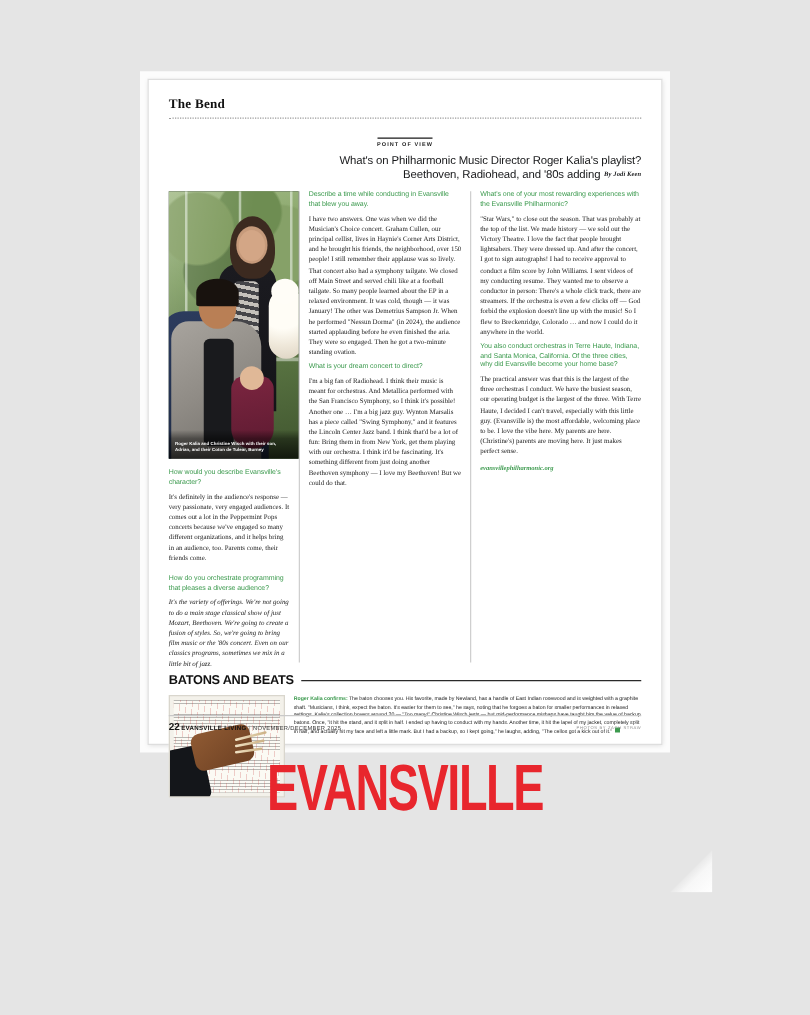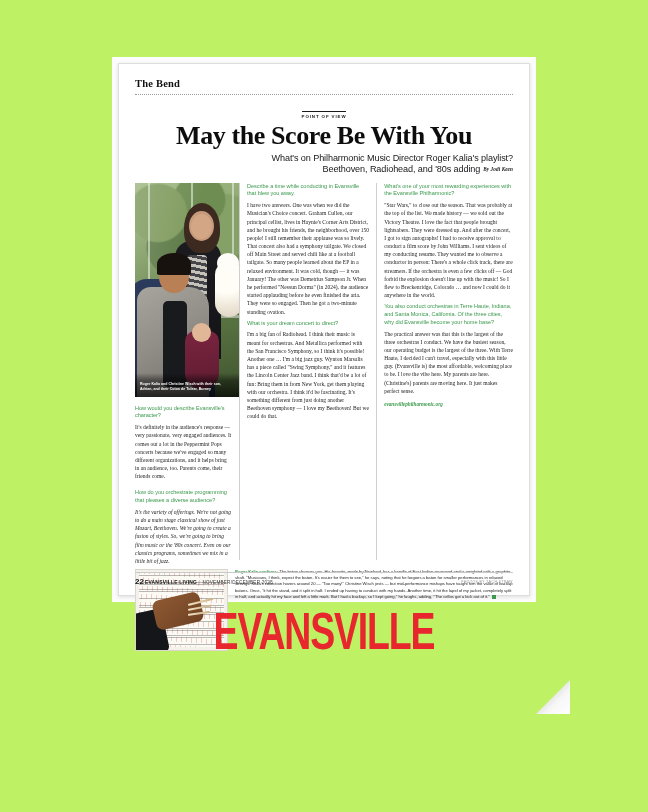--- a/index.html
+++ b/index.html
@@ -2,21 +2,21 @@
 <html><head>
 <meta charset="utf-8">
 <style>
   html,body{margin:0;padding:0;}
   body{
     width:648px;height:812px;overflow:hidden;
     background:#ffffff;
     font-family:"Liberation Sans", sans-serif;
     -webkit-font-smoothing:antialiased;
   }
-  .stage{position:relative;width:648px;height:812px;background:#bef264;}
+  .stage{position:relative;width:648px;height:812px;background:#e5e5e5;}
 
   
   .sheet{
     position:absolute;left:118px;top:63px;width:412px;height:533px;
     background:#ffffff;
     border:1px solid #dedede;
     box-shadow:0 1px 4px rgba(0,0,0,.13), 0 0 0 6px #fcfcfc;
     box-sizing:border-box;
     padding:14px 16px 0 16px;
   }
@@ -265,21 +265,20 @@
 
   <div class="sheet">
    <div class="page-inner">
 
     <div class="masthead">The Bend</div>
     <div class="rule-dot"></div>
 
     <div class="kicker-wrap">
       <span class="kicker">POINT OF VIEW</span>
     </div>
-    <h1 class="headline">May the Score Be With You</h1>
     <div class="deck">
       <div>What's on Philharmonic Music Director Roger Kalia's playlist?</div>
       <div>
         <span>Beethoven, Radiohead, and '80s adding</span><span class="byline">By Jodi Keen</span>
       </div>
     </div>
 
     <div class="cols">
 
       <div class="col col1">
@@ -323,20 +322,24 @@
       <div class="col col3">
         <div class="q">What's one of your most rewarding experiences with the Evansville Philharmonic?</div>
         <div class="p">"Star Wars," to close out the season. That was probably at the top of the list. We made history — we sold out the Victory Theatre. I love the fact that people brought lightsabers. They were dressed up. And after the concert, I got to sign autographs! I had to receive approval to conduct a film score by John Williams. I sent videos of my conducting resume. They wanted me to observe a conductor in person: There's a whole click track, there are streamers. If the orchestra is even a few clicks off — God forbid the explosion doesn't line up with the music! So I flew to Breckenridge, Colorado … and now I could do it anywhere in the world.</div>
         <div class="q">You also conduct orchestras in Terre Haute, Indiana, and Santa Monica, California. Of the three cities, why did Evansville become your home base?</div>
         <div class="p">The practical answer was that this is the largest of the three orchestras I conduct. We have the busiest season, our operating budget is the largest of the three. With Terre Haute, I decided I can't travel, especially with this little guy. (Evansville is) the most affordable, welcoming place to be. I love the vibe here. My parents are here. (Christine's) parents are moving here. It just makes perfect sense.</div>
         <div class="url">evansvillephilharmonic.org</div>
       </div>
     </div>
 
     <div class="bb">
+      <div class="bb-head">
+        <div class="bb-title">BATONS AND BEATS</div>
+        <div class="bb-line"></div>
+      </div>
       <div class="bb-body">
         <div class="baton-photo">
           <div class="score"></div>
           <div class="redmarks"></div>
           <div class="sleeve"></div>
           <div class="hand"></div>
           <div class="stick s1"></div>
           <div class="stick s2"></div>
           <div class="stick s3"></div>
         </div>

